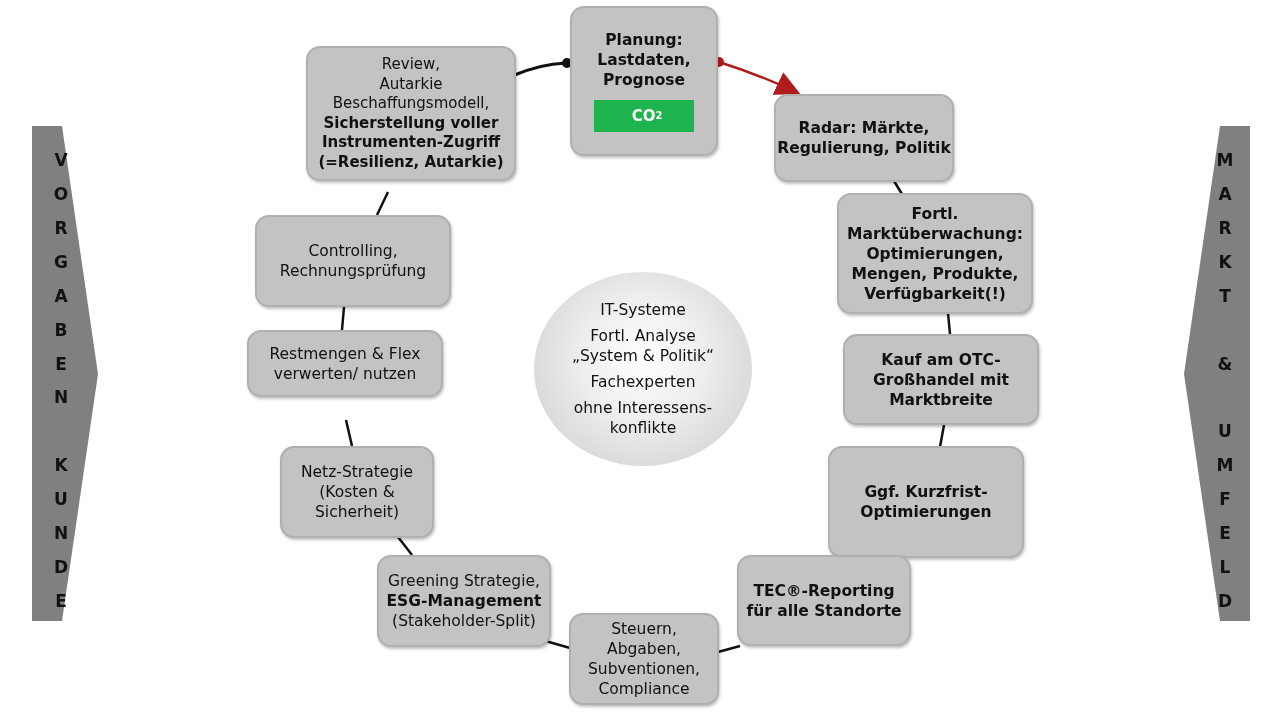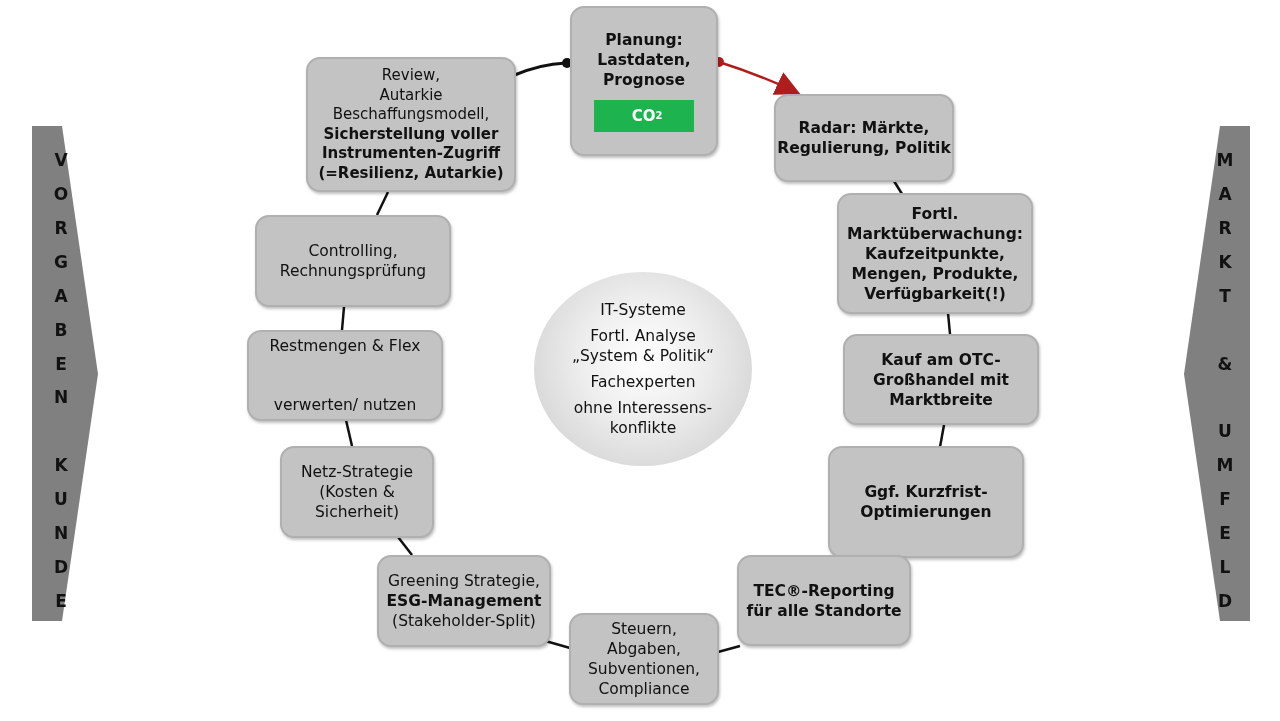--- a/index.html
+++ b/index.html
@@ -115,21 +115,21 @@
 </div>
 
 <div class="box b" style="left:774px; top:94px; width:180px; height:88px;">
   <span class="line">Radar: Märkte,</span>
   <span class="line">Regulierung, Politik</span>
 </div>
 
 <div class="box b" style="left:837px; top:193px; width:196px; height:121px;">
   <span class="line">Fortl.</span>
   <span class="line">Marktüberwachung:</span>
-  <span class="line">Kaufzeitpunkte,</span>
+  <span class="line">Optimierungen,</span>
   <span class="line">Mengen, Produkte,</span>
   <span class="line">Verfügbarkeit(!)</span>
 </div>
 
 <div class="box b" style="left:843px; top:334px; width:196px; height:91px;">
   <span class="line">Kauf am OTC-</span>
   <span class="line">Großhandel mit</span>
   <span class="line">Marktbreite</span>
 </div>
 
@@ -155,30 +155,30 @@
   <span class="line b">ESG-Management</span>
   <span class="line">(Stakeholder-Split)</span>
 </div>
 
 <div class="box" style="left:280px; top:446px; width:154px; height:92px;">
   <span class="line">Netz-Strategie</span>
   <span class="line">(Kosten &amp;</span>
   <span class="line">Sicherheit)</span>
 </div>
 
-<div class="box" style="left:247px; top:330px; width:196px; height:91px;justify-content:space-between;">
+<div class="box" style="left:247px; top:330px; width:196px; height:67px;">
   <span class="line">Restmengen &amp; Flex</span>
   <span class="line">verwerten/ nutzen</span>
 </div>
 
 <div class="box" style="left:255px; top:215px; width:196px; height:92px;">
   <span class="line">Controlling,</span>
   <span class="line">Rechnungsprüfung</span>
 </div>
 
-<div class="box" style="left:306px; top:57px; width:210px; height:135px; font-size:15px; line-height:19.5px;">
+<div class="box" style="left:306px; top:46px; width:210px; height:135px; font-size:15px; line-height:19.5px;">
   <span class="line">Review,</span>
   <span class="line">Autarkie</span>
   <span class="line">Beschaffungsmodell,</span>
   <span class="line b">Sicherstellung voller</span>
   <span class="line b">Instrumenten-Zugriff</span>
   <span class="line b">(=Resilienz, Autarkie)</span>
 </div>
 
 </body></html>

